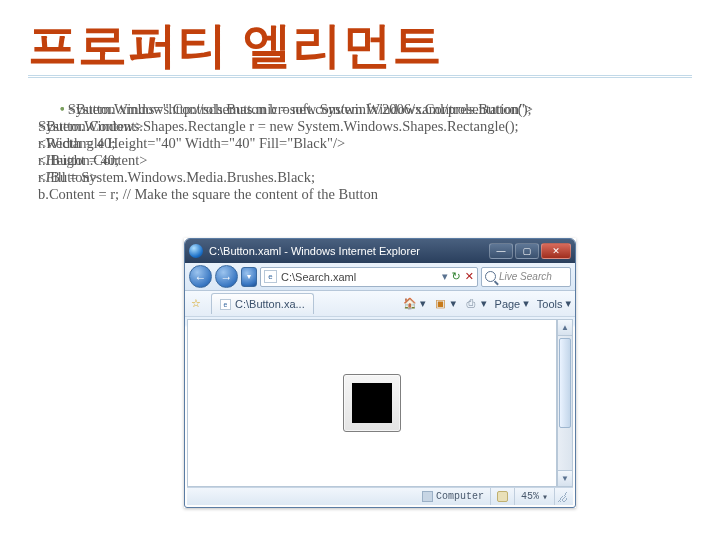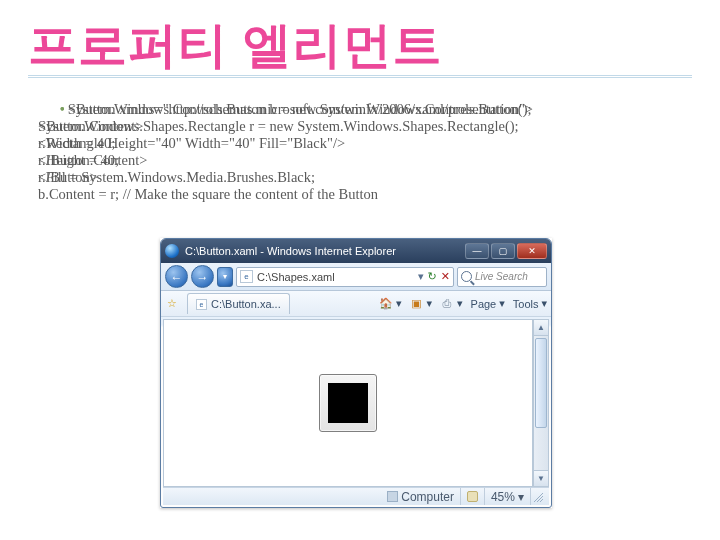--- a/index.html
+++ b/index.html
@@ -15,21 +15,21 @@
   .slide {
     width: 720px;
     height: 540px;
     position: relative;
     padding: 20px 28px 0 28px;
   }
   .title {
     font-family: "Malgun Gothic", "Apple SD Gothic Neo", sans-serif;
     font-size: 49px;
     font-weight: 700;
-    color: #ec4899;
+    color: #c2410c;
     letter-spacing: 1px;
     line-height: 1.05;
   }
   .underline-wrap {
     margin-top: 4px;
     height: 3px;
     position: relative;
   }
   .uline {
     position: absolute;
@@ -50,21 +50,21 @@
     top: 0;
     font-family: Georgia, "Times New Roman", serif;
     font-size: 14.5px;
     line-height: 17px;
     color: #595959;
     white-space: pre;
   }
   .bul { display:inline-block; width:8px; color:#7a9e5e; }
   .ss-frame {
     position: absolute;
-    left: 160px;
+    left: 184px;
     top: 238px;
     width: 392px;
     height: 270px;
     box-shadow: 0 1px 3px rgba(0,0,0,0.25);
   }
   .browser {
     width: 100%;
     height: 100%;
     background: linear-gradient(#f4f8ff 0%, #e8f1fb 8%, #e8f1fb 32%, #fdfdfd 33%, #fdfdfd 100%);
     border: 1px solid #5b7ca3;
@@ -226,22 +226,22 @@
     background: #000;
   }
   .statusbar {
     position: absolute;
     left: 2px; right: 2px; bottom: 2px;
     height: 18px;
     background: linear-gradient(#f1f6fc, #dde8f3);
     border-top: 1px solid #c7d5e4;
     display: flex;
     align-items: center;
-    font-family: Liberation Sans, sans-serif;
-    font-size: 12px;
+    font-family: Liberation Mono, monospace;
+    font-size: 10px;
     color: #4a5a6e;
     padding: 0 4px;
     justify-content: space-between;
   }
   .sb-sec { display: flex; align-items: center; gap: 3px; padding: 0 6px; border-left: 1px solid #c0cedd; height: 100%; }
   .sb-sec:first-child { border-left: none; }
   .zoom-grip { width: 10px; height: 10px;
     background:
       linear-gradient(135deg, transparent 50%, #9bb0c6 50%, #9bb0c6 55%, transparent 55%,
                       transparent 65%, #9bb0c6 65%, #9bb0c6 70%, transparent 70%,
@@ -289,21 +289,21 @@
         <div class="win-btn">▢</div>
         <div class="win-btn close">✕</div>
       </div>
 
       <div class="navrow">
         <div class="nav-btn">←</div>
         <div class="nav-btn">→</div>
         <div class="nav-btn small">▾</div>
         <div class="addrbar">
           <span class="addr-ico">e</span>
-          <span>C:\Shapes.xaml</span>
+          <span>C:\Search.xaml</span>
           <span style="margin-left:auto; color:#5a7290;">▾</span>
           <span style="color:#2a7e2a;">↻</span>
           <span style="color:#b02020;">✕</span>
         </div>
         <div class="search">
           <span class="mag-ico"></span>
           <span>Live Search</span>
         </div>
       </div>
 

